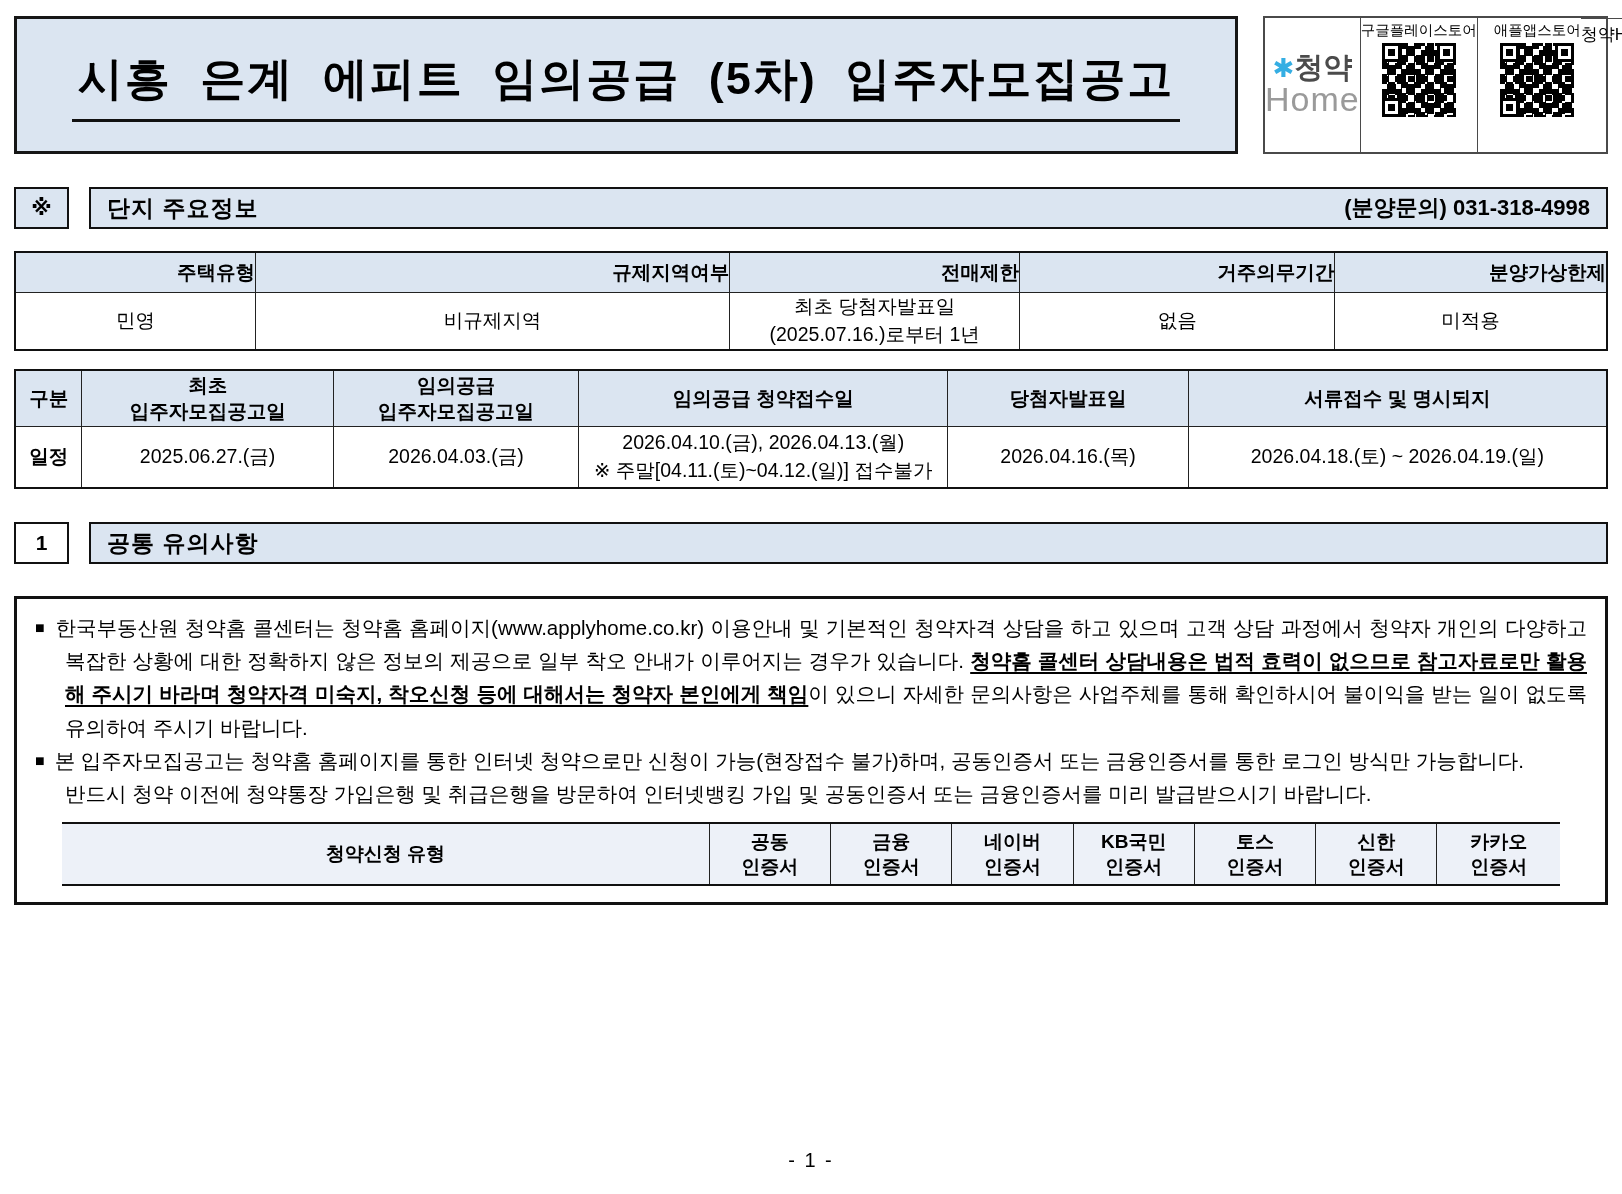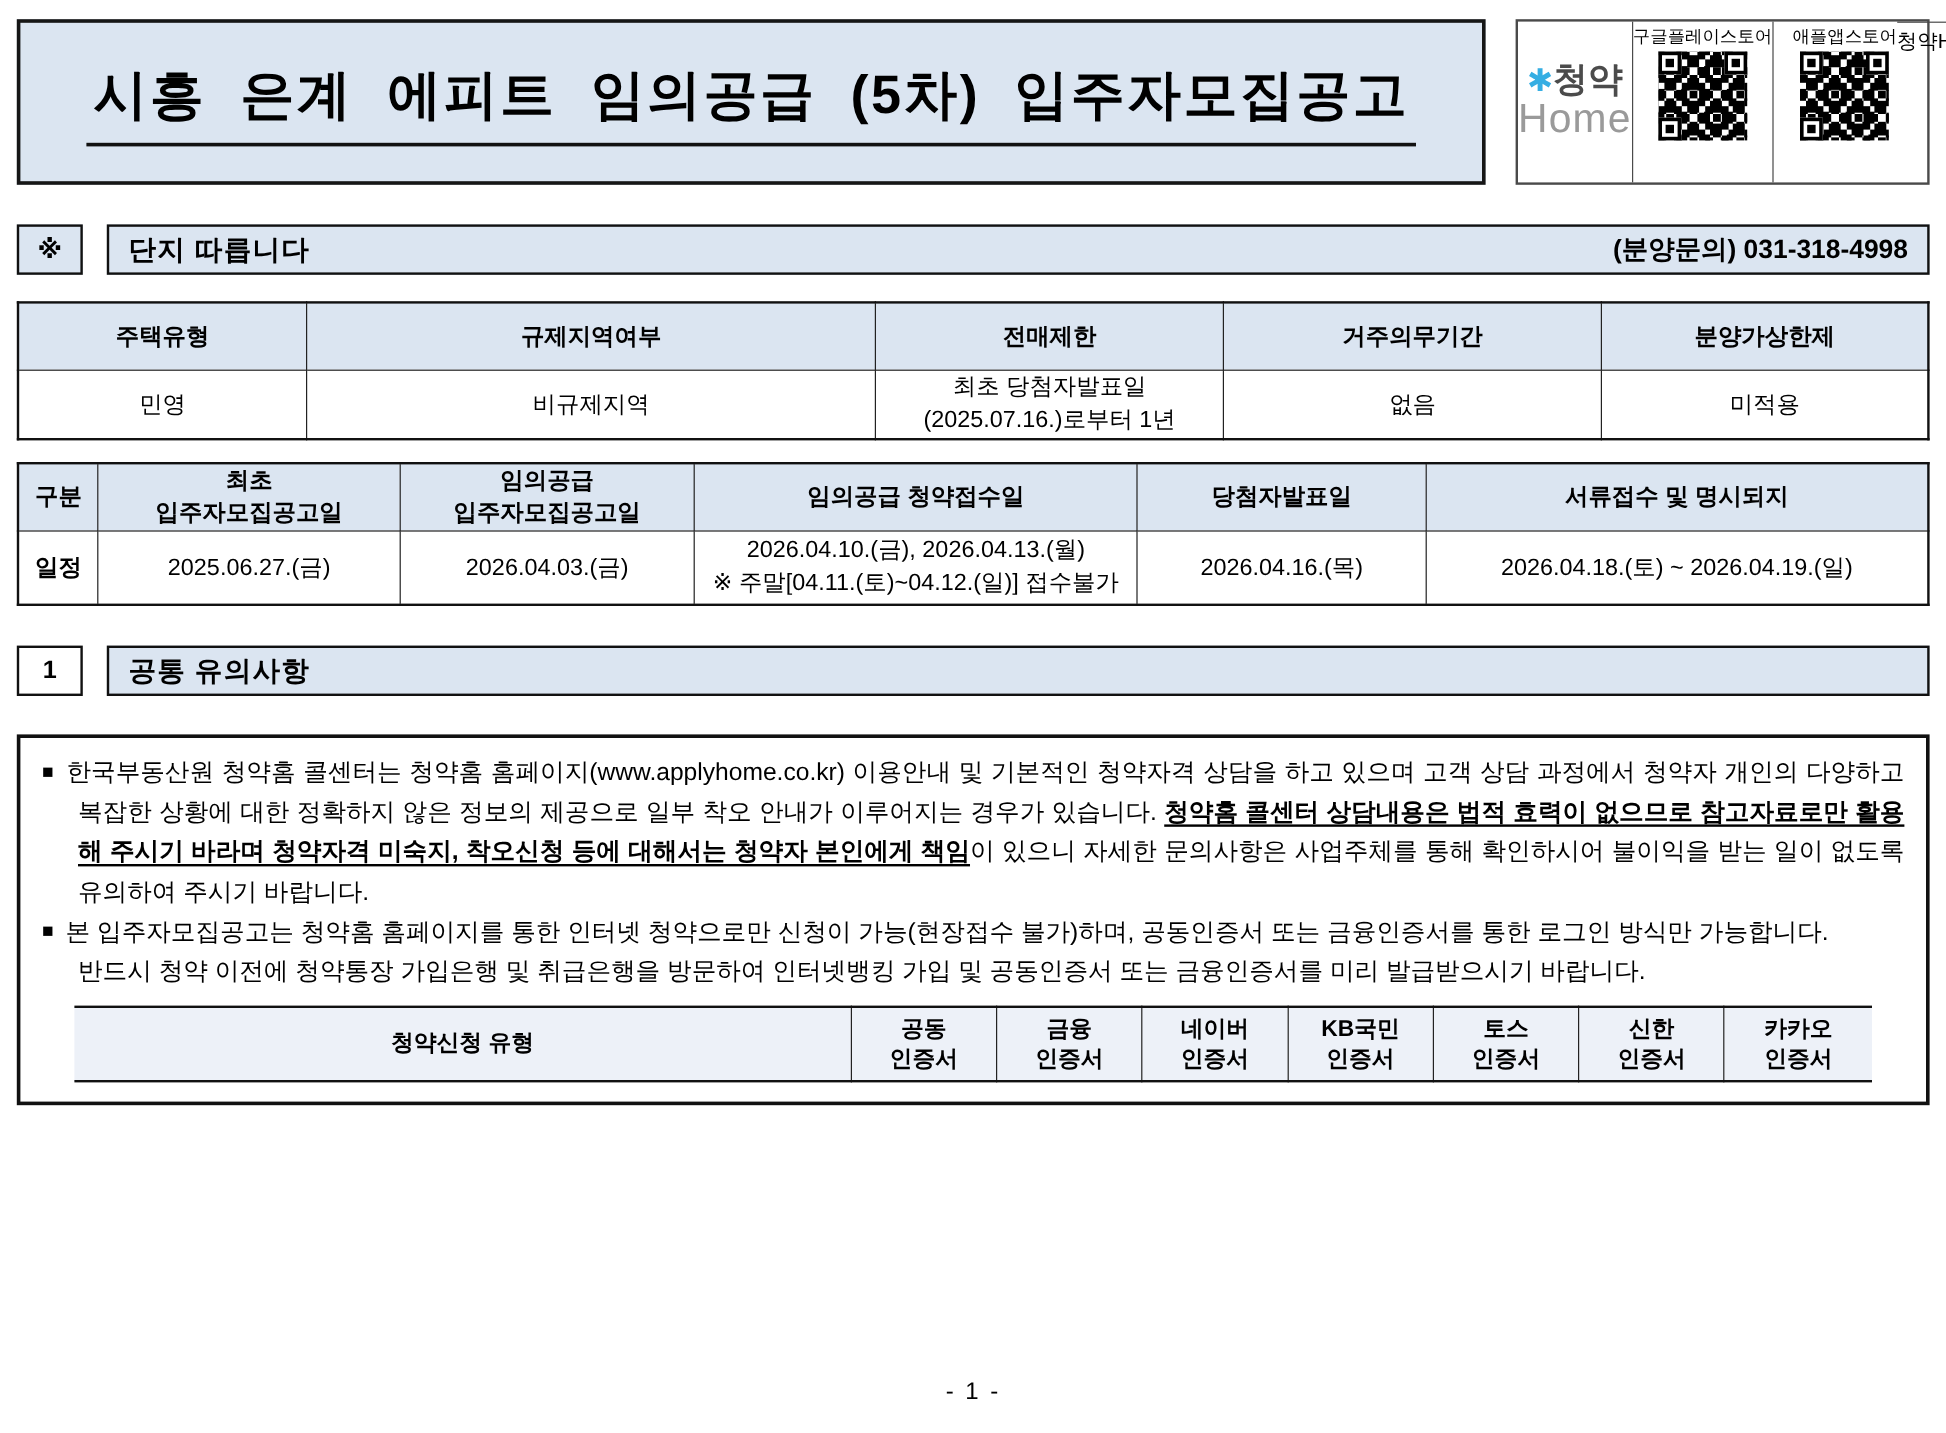--- a/index.html
+++ b/index.html
@@ -43,21 +43,21 @@
   .sec-title { font-size:23px; font-weight:bold; letter-spacing:1px; }
   .sec-right { font-size:22px; font-weight:bold; }
 
   
   table { width:100%; border-collapse:collapse; table-layout:fixed; }
   .doc-table { border:2.5px solid #111; margin-top:22px; }
   .doc-table th, .doc-table td { border:1.2px solid #222; text-align:center; vertical-align:middle; }
   .doc-table th { background:#dbe5f1; font-size:19.5px; font-weight:bold; }
   .doc-table td { font-size:19.5px; }
   .pre { white-space:pre-line; line-height:1.4; }
-  .info-table th { height:56px; }
+  .info-table th { height:40px;text-align:right; }
   .info-table td { height:58px; }
   .sched-table { margin-top:18px; }
   .sched-table th { height:56px; line-height:1.35; }
   .sched-table td { height:62px; }
   .row-head { font-weight:bold; }
 
   
   .notes-box { margin-top:32px; border:3px solid #111; padding:12px 18px 10px; }
   .note { font-size:20.5px; line-height:1.62; text-align:justify; }
   .note.bulleted { padding-left:30px; text-indent:-30px; }
@@ -110,21 +110,21 @@
         </div>
         <div class="store-caption">청약Home 앱 설치 바로가기</div>
       </div>
     </div>
   </div>
 
 
   <div class="section-header">
     <div class="sec-marker">※</div>
     <div class="sec-bar">
-      <span class="sec-title">단지 따릅니다</span>
+      <span class="sec-title">단지 주요정보</span>
       <span class="sec-right">(분양문의) 031-318-4998</span>
     </div>
   </div>
 
   <table class="doc-table info-table">
     <colgroup>
         <col style="width:15.1%">
         <col style="width:29.8%">
         <col style="width:18.2%">
         <col style="width:19.8%">

